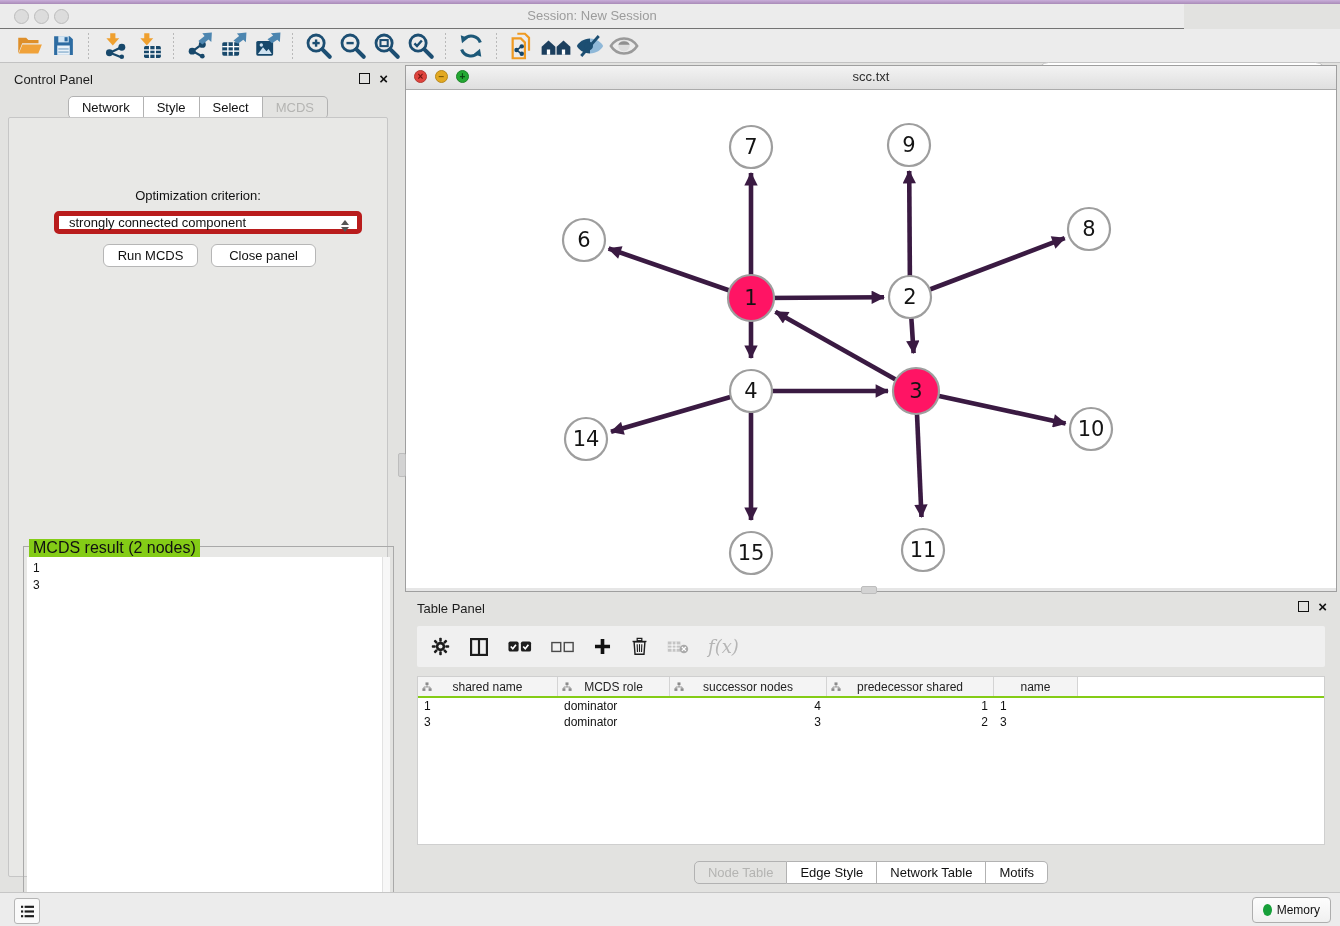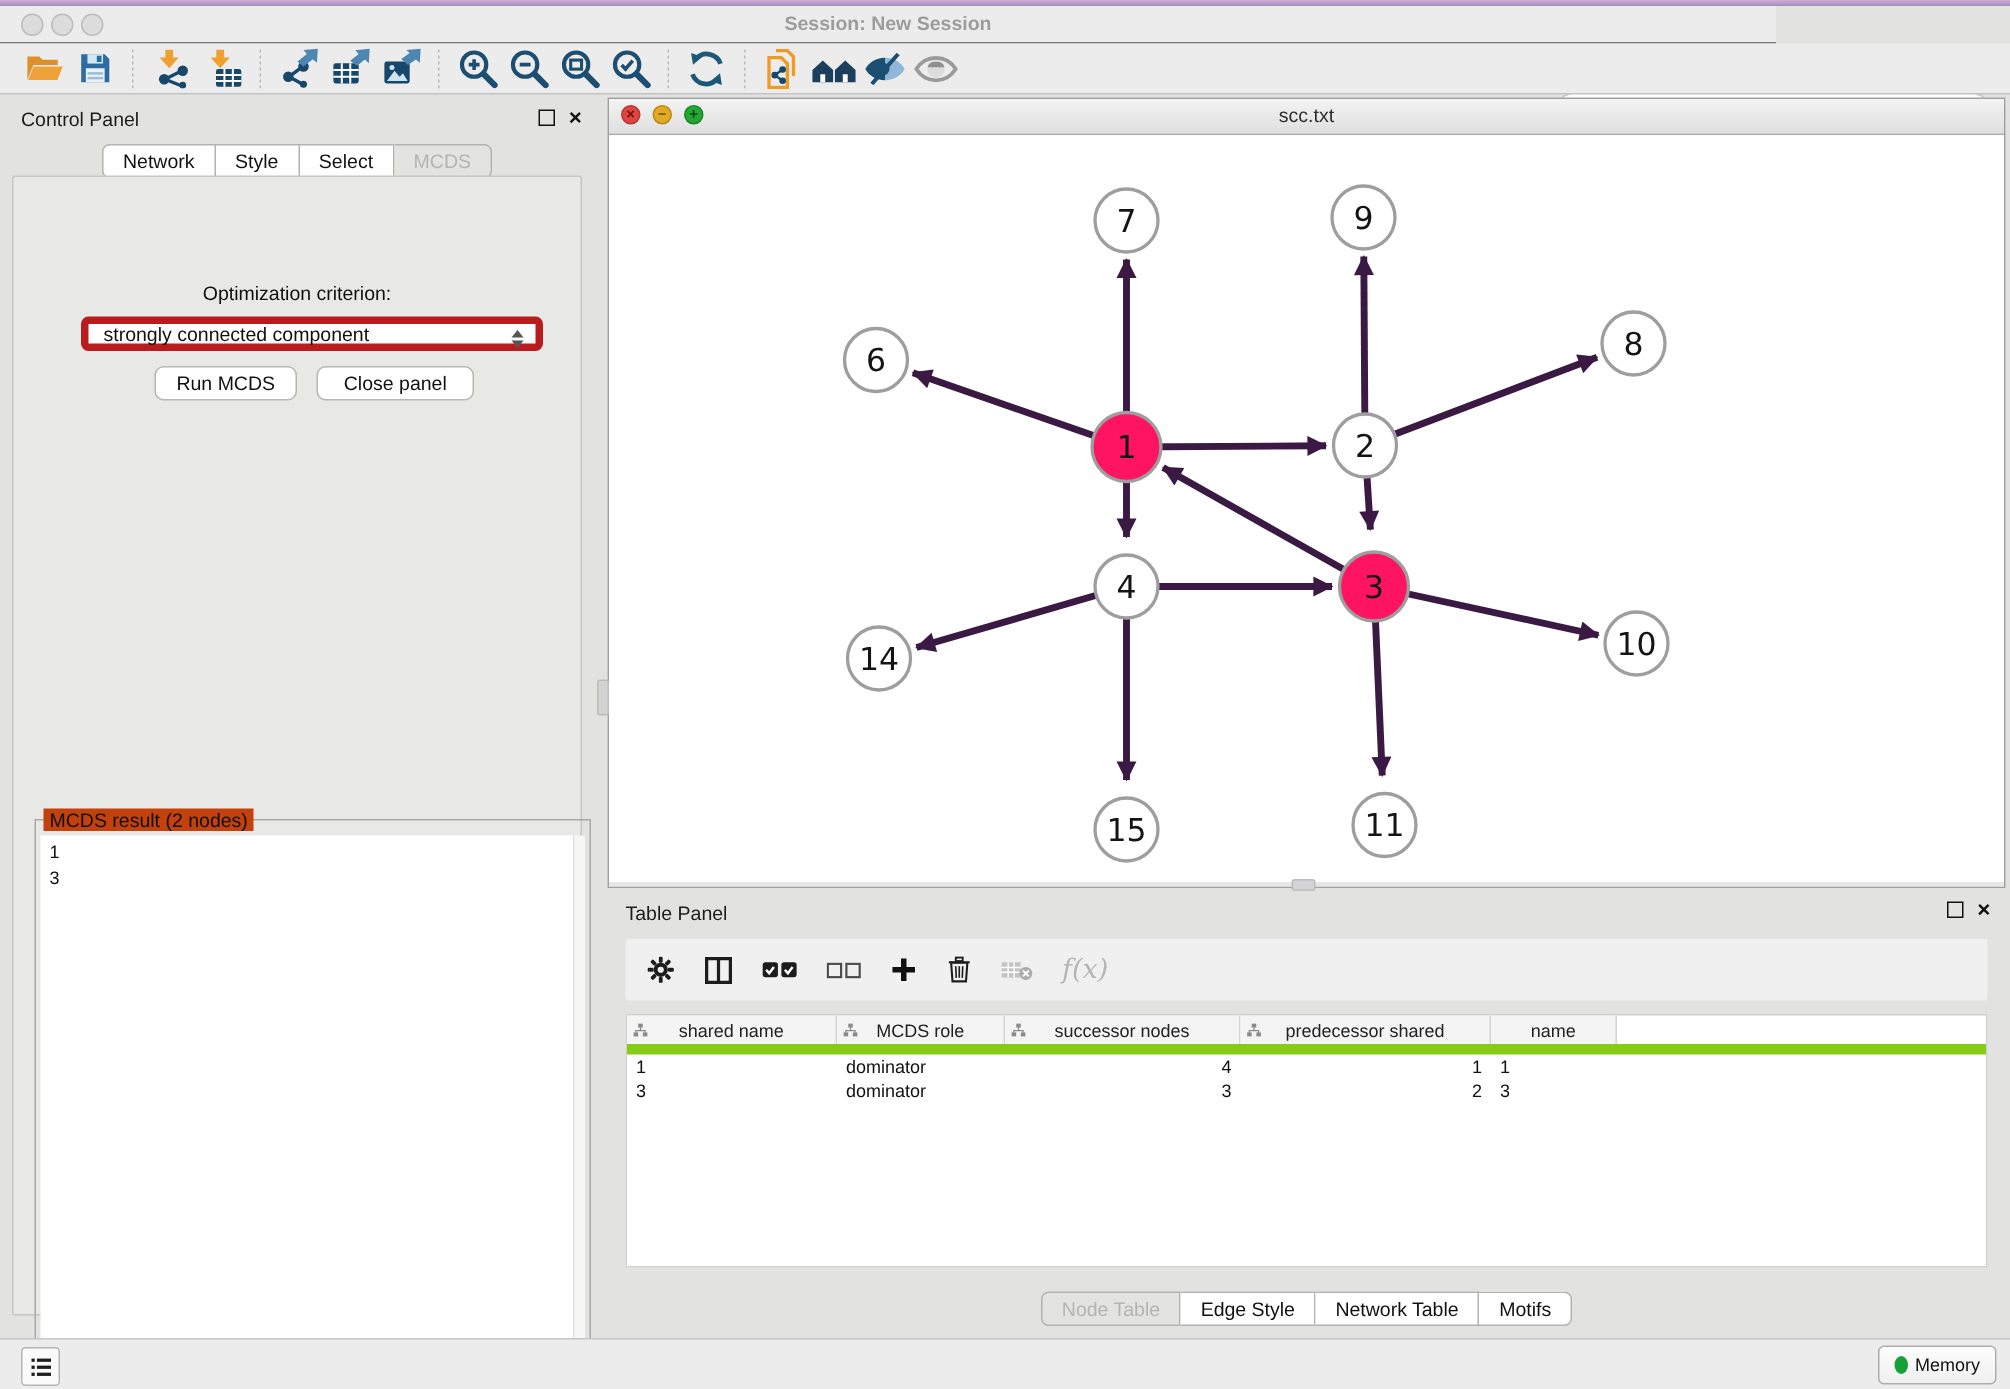--- a/index.html
+++ b/index.html
@@ -4,21 +4,21 @@
 <style>
   html,body{margin:0;padding:0;}
   body{
     width:1340px;height:926px;position:relative;overflow:hidden;
     background:#e2e2e0;font-family:"Liberation Sans",sans-serif;color:#222;
     -webkit-font-smoothing:antialiased;
   }
   .abs{position:absolute;}
   
   #top-strip{left:0;top:0;width:1340px;height:4px;background:linear-gradient(#c9aeda,#a98bb8);}
-  #titlebar{left:0;top:4px;width:1184px;height:24px;background:#ececec;border-bottom:1px solid #737373;font-weight:bold;}
+  #titlebar{left:0;top:4px;width:1184px;height:24px;background:#ececec;border-bottom:5px solid #737373;}
   #titlebar .traffic{position:absolute;top:5px;width:13px;height:13px;border-radius:50%;
     background:#dcdcdc;border:1px solid #bcbcbc;}
   #win-title{position:absolute;left:0;right:0;top:4px;text-align:center;font-size:13px;color:#9c9c9c;}
   
   #main-toolbar{left:0;top:29px;width:1340px;height:34px;background:#ececec;border-bottom:1px solid #c2c2c2;
     display:flex;align-items:center;padding-left:12px;box-sizing:border-box;}
   .tb-btn{width:34px;height:30px;display:flex;align-items:center;justify-content:center;flex:0 0 auto;}
   .tb-btn svg{display:block;}
   .tb-sep{width:1px;height:26px;margin:0 8px;flex:0 0 auto;
     background-image:linear-gradient(#b9b9b9 2px,transparent 2px);background-size:1px 4px;}
@@ -46,21 +46,21 @@
     padding:0 24px 0 10px;box-sizing:border-box;color:#111;}
   #opt-stepper{position:absolute;right:8px;top:4px;display:flex;flex-direction:column;gap:2px;}
   #opt-stepper i{display:block;width:0;height:0;border-left:4px solid transparent;border-right:4px solid transparent;}
   #opt-stepper .up{border-bottom:5px solid #555;}
   #opt-stepper .dn{border-top:5px solid #555;}
   .push-btn{position:absolute;top:126px;height:23px;background:#fff;border:1px solid #b6b6b6;border-radius:6px;
     font-size:13px;color:#111;display:flex;align-items:center;justify-content:center;box-sizing:border-box;}
   #run-btn{left:94px;width:95px;}
   #closep-btn{left:202px;width:105px;}
   #mcds-fieldset{position:absolute;left:14px;top:428px;width:369px;height:378px;border:1px solid #a9a9a9;}
-  #mcds-legend{position:absolute;left:5px;top:-8px;background:#c2410c;padding:0 4px;font-size:13px;color:#111;}
+  #mcds-legend{position:absolute;left:5px;top:-8px;background:#84cc16;padding:0 4px;font-size:16px;color:#111;}
   #mcds-text{position:absolute;left:3px;right:10px;top:10px;bottom:3px;background:#fff;
     font-size:12px;line-height:17px;padding:3px 6px;white-space:pre;color:#111;}
   #mcds-scroll{position:absolute;right:3px;top:10px;bottom:3px;width:7px;background:#f7f7f7;border-left:1px solid #e2e2e2;}
   
   #network-window{left:405px;top:65px;width:932px;height:527px;border:1px solid #9f9f9f;background:#fff;
     box-sizing:border-box;}
   #nw-titlebar{position:absolute;left:0;top:0;right:0;height:23px;background:linear-gradient(#f3f3f3,#dfdfdf);
     border-bottom:1px solid #ababab;}
   .nw-light{position:absolute;top:4px;width:13px;height:13px;border-radius:50%;font-size:10px;font-weight:bold;
     display:flex;align-items:center;justify-content:center;box-sizing:border-box;}
@@ -70,21 +70,21 @@
   .handle{background:#d3d3d3;border:1px solid #bdbdbd;border-radius:2px;}
   
   #table-panel{left:405px;top:595px;width:932px;height:293px;}
   #tp-title{position:absolute;left:12px;top:6px;}
   #tp-toolbar{position:absolute;left:12px;top:31px;width:908px;height:41px;background:#f0f0f0;
     border-radius:2px;display:flex;align-items:center;gap:19px;padding-left:14px;box-sizing:border-box;}
   .tp-icon{display:flex;align-items:center;justify-content:center;}
   #fx-icon{font-family:"DejaVu Serif",serif;font-style:italic;font-size:18px;color:#b5b5b5;}
   #node-table{position:absolute;left:12px;top:81px;width:908px;height:169px;background:#fff;
     border:1px solid #cfcfcf;box-sizing:border-box;font-size:12px;overflow:hidden;}
-  .thead{display:flex;height:19px;border-bottom:7px solid #84cc16;}
+  .thead{display:flex;height:19px;border-bottom:2px solid #84cc16;}
   .th{position:relative;background:#f4f4f4;border-right:1px solid #d4d4d4;box-sizing:border-box;
     display:flex;align-items:center;justify-content:center;color:#222;}
   .th .hicon{position:absolute;left:4px;top:4px;}
   .trow{display:flex;height:16px;line-height:16px;}
   .td{box-sizing:border-box;padding:0 6px;overflow:hidden;white-space:nowrap;color:#111;}
   #tp-tabs{position:absolute;left:0;right:0;top:266px;display:flex;justify-content:center;}
   
   #status-bar{left:0;top:892px;width:1340px;height:34px;background:#ececec;border-top:1px solid #c6c6c6;}
   #task-btn{position:absolute;left:14px;top:5px;width:24px;height:24px;background:#fafafa;
     border:1px solid #b5b5b5;border-radius:3px;display:flex;align-items:center;justify-content:center;}

